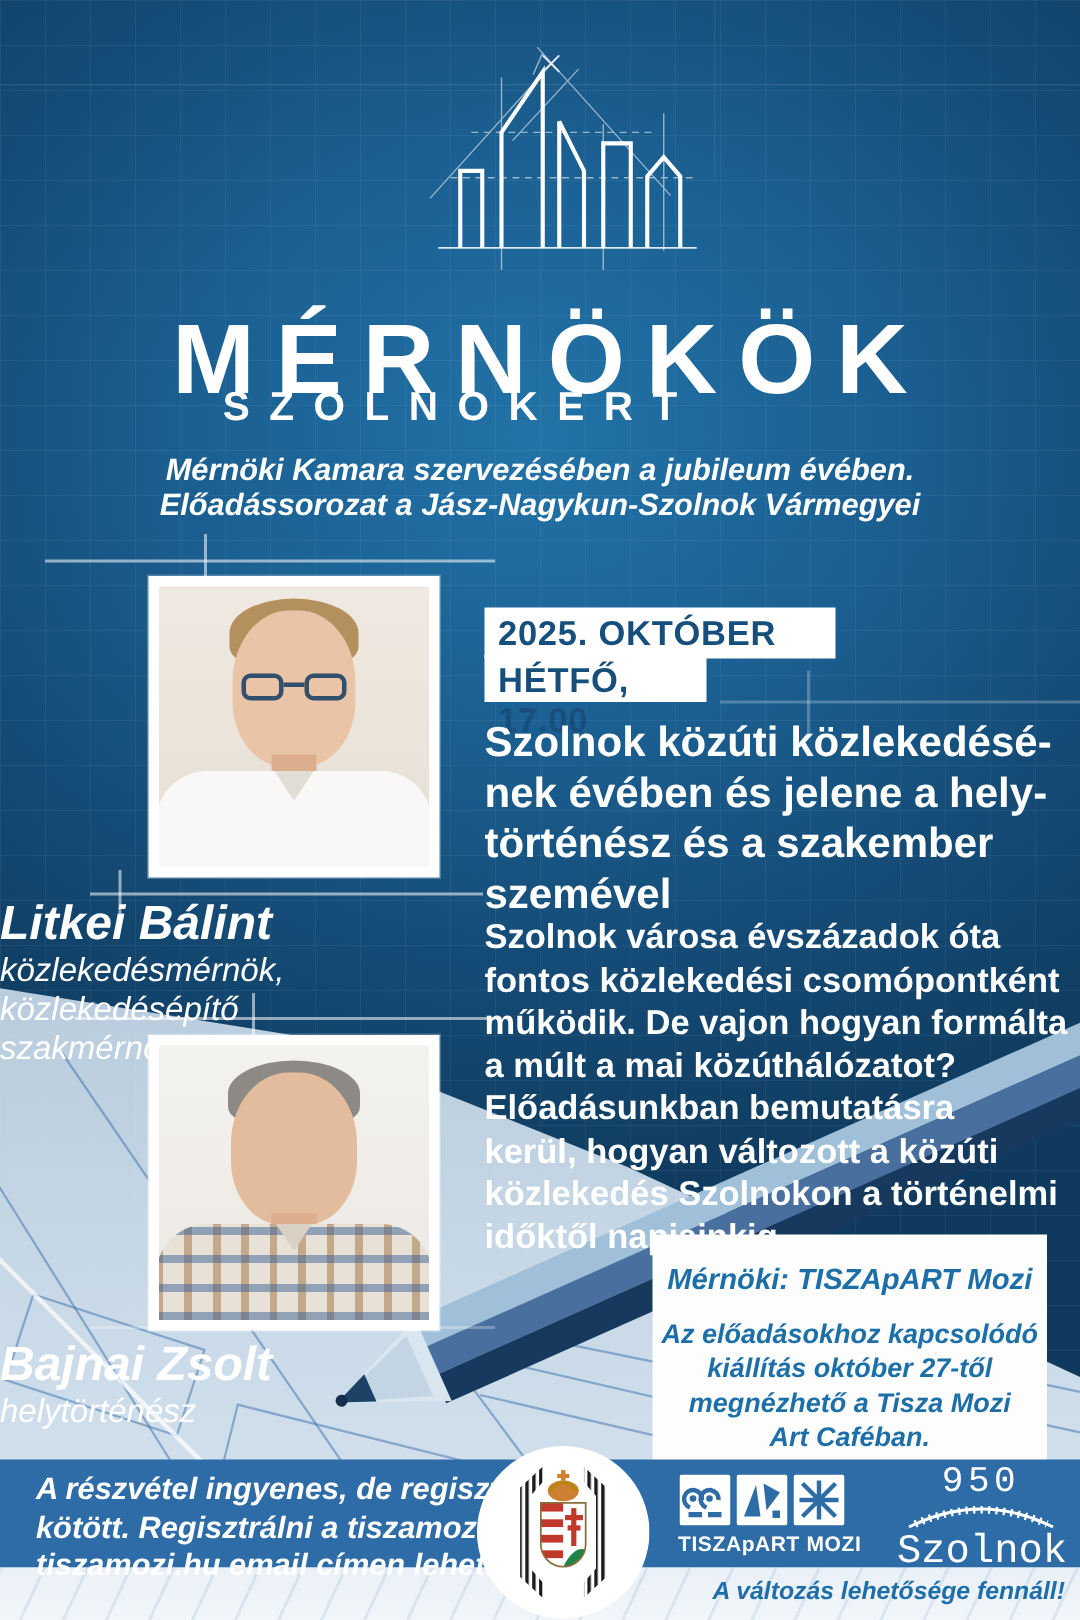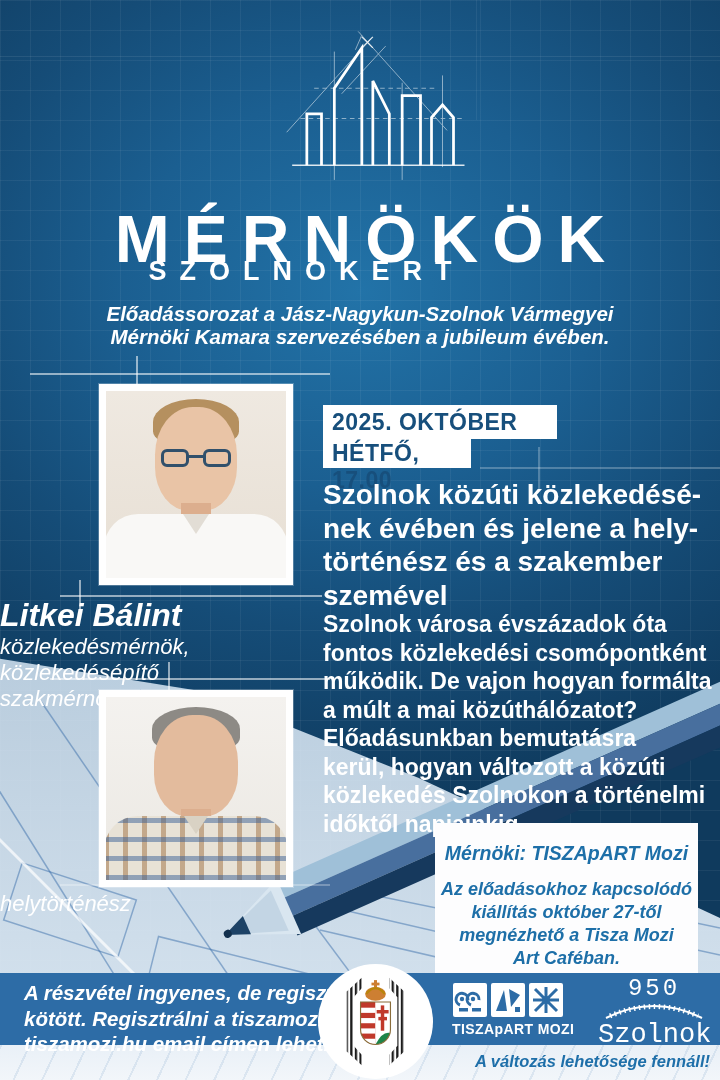--- a/index.html
+++ b/index.html
@@ -180,22 +180,22 @@
           <path d="M166,148 L166,72 L186,72 L186,148"></path>
           <path d="M198,148 L198,96 L210,82 L222,96 L222,148"></path>
         </g>
       </g>
     </svg>
   </div>
 
   <div class="title1">MÉRNÖKÖK</div>
   <div class="title2">SZOLNOKÉRT</div>
   <div class="subtitle">
+    <div>Mérnöki Kamara szervezésében a jubileum évében.</div>
     <div>Előadássorozat a Jász-Nagykun-Szolnok Vármegyei</div>
-    <div>Mérnöki Kamara szervezésében a jubileum évében.</div>
   </div>
 
   <div class="mark" style="left:30px;top:373px;width:300px;height:2px"></div>
   <div class="mark" style="left:136px;top:356px;width:2px;height:36px"></div>
   <div class="mark" style="left:60px;top:595px;width:262px;height:2px"></div>
   <div class="mark" style="left:79px;top:580px;width:2px;height:34px"></div>
   <div class="mark" style="left:50px;top:678px;width:280px;height:2px"></div>
   <div class="mark" style="left:168px;top:662px;width:2px;height:34px"></div>
   <div class="mark" style="left:60px;top:884px;width:270px;height:2px;opacity:.5"></div>
   <div class="mark" style="left:480px;top:467px;width:240px;height:2px;opacity:.45"></div>
@@ -222,20 +222,21 @@
 
   <div class="photo-frame pf2">
     <div class="photo-inner pi2">
       <div class="hair hr2"></div>
       <div class="head h2"></div>
       <div class="neck"></div>
       <div class="shirt sh2"></div>
     </div>
   </div>
   <div class="speaker-label lab2">
+    <div class="sp-name">Bajnai Zsolt</div>
     <div class="sp-role">helytörténész</div>
   </div>
 
   <div class="date-badge db1">2025. OKTÓBER 27.</div>
   <div class="date-badge db2">HÉTFŐ, 17.00</div>
 
   <div class="event-title">
     <div>Szolnok közúti közlekedésé-</div>
     <div>nek évében és jelene a hely-</div>
     <div>történész és a szakember</div>

